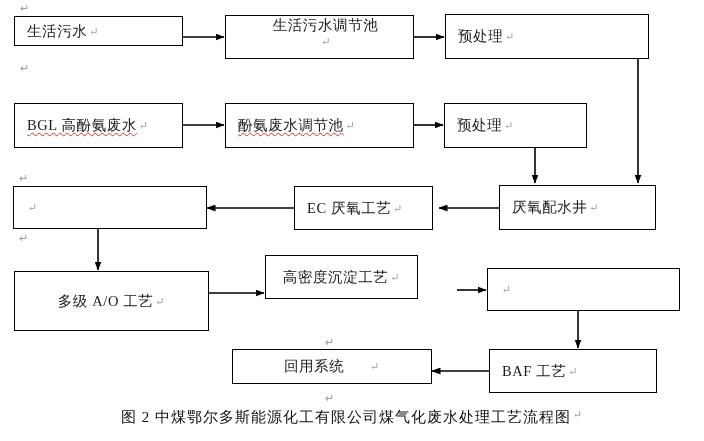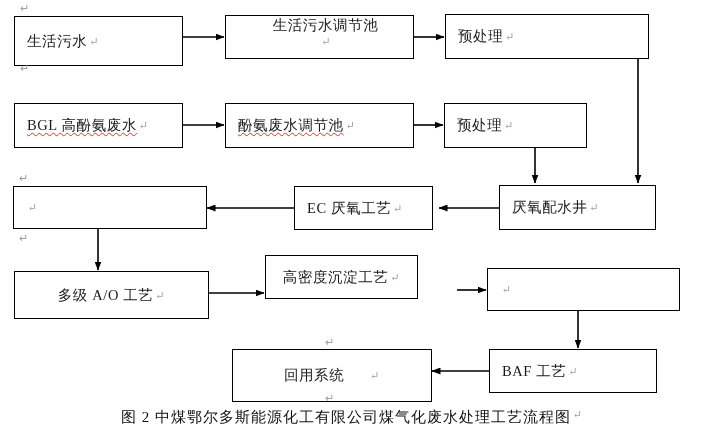--- a/index.html
+++ b/index.html
@@ -109,21 +109,21 @@
       <line x1="209" y1="293" x2="264" y2="293" marker-end="url(#arrowhead)"></line>
 
       <line x1="457" y1="290" x2="486" y2="290" marker-end="url(#arrowhead)"></line>
 
       <line x1="578" y1="311" x2="578" y2="348" marker-end="url(#arrowhead)"></line>
 
       <line x1="489" y1="371" x2="432" y2="371" marker-end="url(#arrowhead)"></line>
     </g>
   </svg>
 
-  <div class="node left" style="left:14px; top:16px; width:169px; height:50px;">
+  <div class="node left" style="left:14px; top:16px; width:169px; height:30px;">
     <span class="node-label">生活污水</span>
       <span class="pilcrow">↵</span>
   </div>
 
   <div class="node left" style="left:225px; top:15px; width:189px; height:44px;flex-direction:column;">
     <span class="node-label">生活污水调节池</span>
       <span class="pilcrow">↵</span>
   </div>
 
   <div class="node left" style="left:445px; top:14px; width:204px; height:45px;">
@@ -153,35 +153,35 @@
   <div class="node left" style="left:294px; top:186px; width:139px; height:44px;">
     <span class="node-label">EC 厌氧工艺</span>
       <span class="pilcrow">↵</span>
   </div>
 
   <div class="node left" style="left:499px; top:185px; width:157px; height:45px;">
     <span class="node-label">厌氧配水井</span>
       <span class="pilcrow">↵</span>
   </div>
 
-  <div class="node center" style="left:14px; top:271px; width:195px; height:48px;align-items:center;">
+  <div class="node center" style="left:14px; top:271px; width:195px; height:60px;align-items:center;">
     <span class="node-label">多级 A/O 工艺</span>
       <span class="pilcrow">↵</span>
   </div>
 
   <div class="node center" style="left:265px; top:255px; width:153px; height:44px;">
     <span class="node-label">高密度沉淀工艺</span>
       <span class="pilcrow">↵</span>
   </div>
 
   <div class="node left" style="left:487px; top:268px; width:193px; height:43px;">
       <span class="pilcrow">↵</span>
   </div>
 
-  <div class="node center" style="left:232px; top:349px; width:200px; height:53px;gap:24px;">
+  <div class="node center" style="left:232px; top:349px; width:200px; height:35px;gap:24px;">
     <span class="node-label">回用系统</span>
       <span class="pilcrow">↵</span>
   </div>
 
   <div class="node left" style="left:489px; top:349px; width:168px; height:44px;">
     <span class="node-label">BAF 工艺</span>
       <span class="pilcrow">↵</span>
   </div>
 
   <span class="stray" style="left:20px; top:2px;">↵</span>

